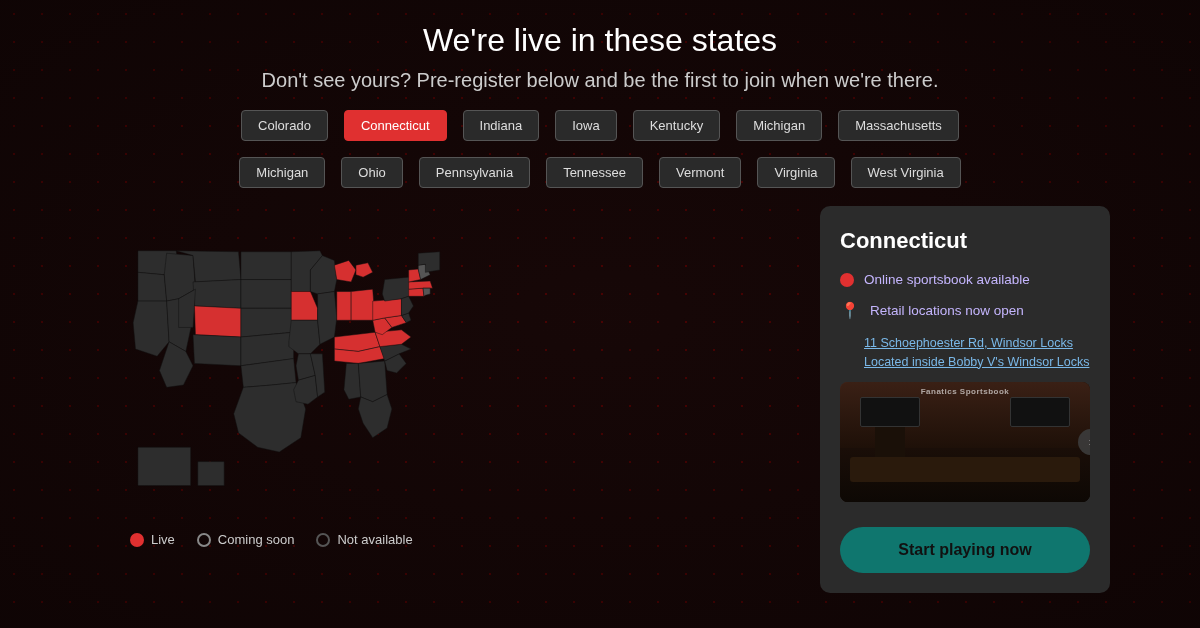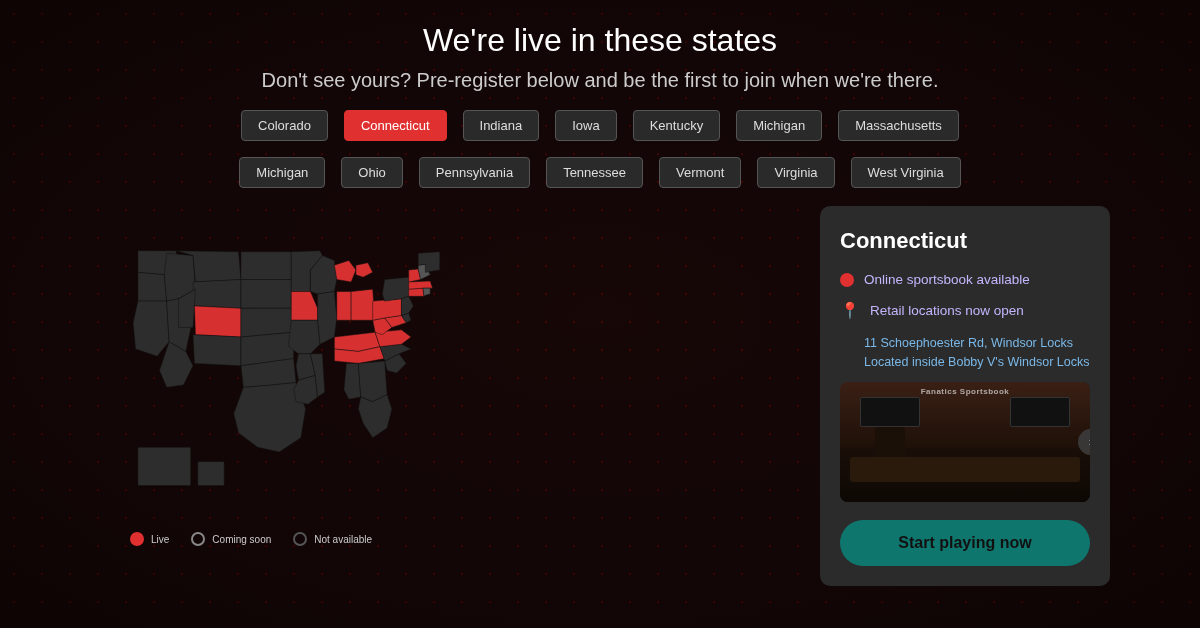--- a/index.html
+++ b/index.html
@@ -103,21 +103,21 @@
       gap: 22px;
       align-items: center;
       margin-top: 12px;
       padding-left: 40px;
     }
 
     .legend-item {
       display: flex;
       align-items: center;
       gap: 7px;
-      font-size: 10px;
+      font-size: 13px;
       color: #ccc;
     }
 
     .legend-dot {
       width: 14px;
       height: 14px;
       border-radius: 50%;
     }
 
     .legend-dot.live { background: #e03030; }
@@ -168,31 +168,32 @@
     }
 
     .location-block {
       margin-left: 24px;
       margin-bottom: 10px;
     }
 
     .location-link {
       color: #7ab8e8;
       font-size: 12.5px;
+      text-decoration: underline;
       display: block;
       line-height: 1.5;
       cursor: pointer;
     }
 
     .retail-image {
       width: 100%;
       height: 120px;
       border-radius: 8px;
       background: linear-gradient(135deg, #3a1a1a 0%, #1a0a0a 40%, #2a1a0a 100%);
-      margin-bottom: 14px;
+      margin-bottom: 21px;
       overflow: hidden;
       position: relative;
       display: flex;
       align-items: center;
       justify-content: center;
     }
 
     
     .retail-image-inner {
       width: 100%;

